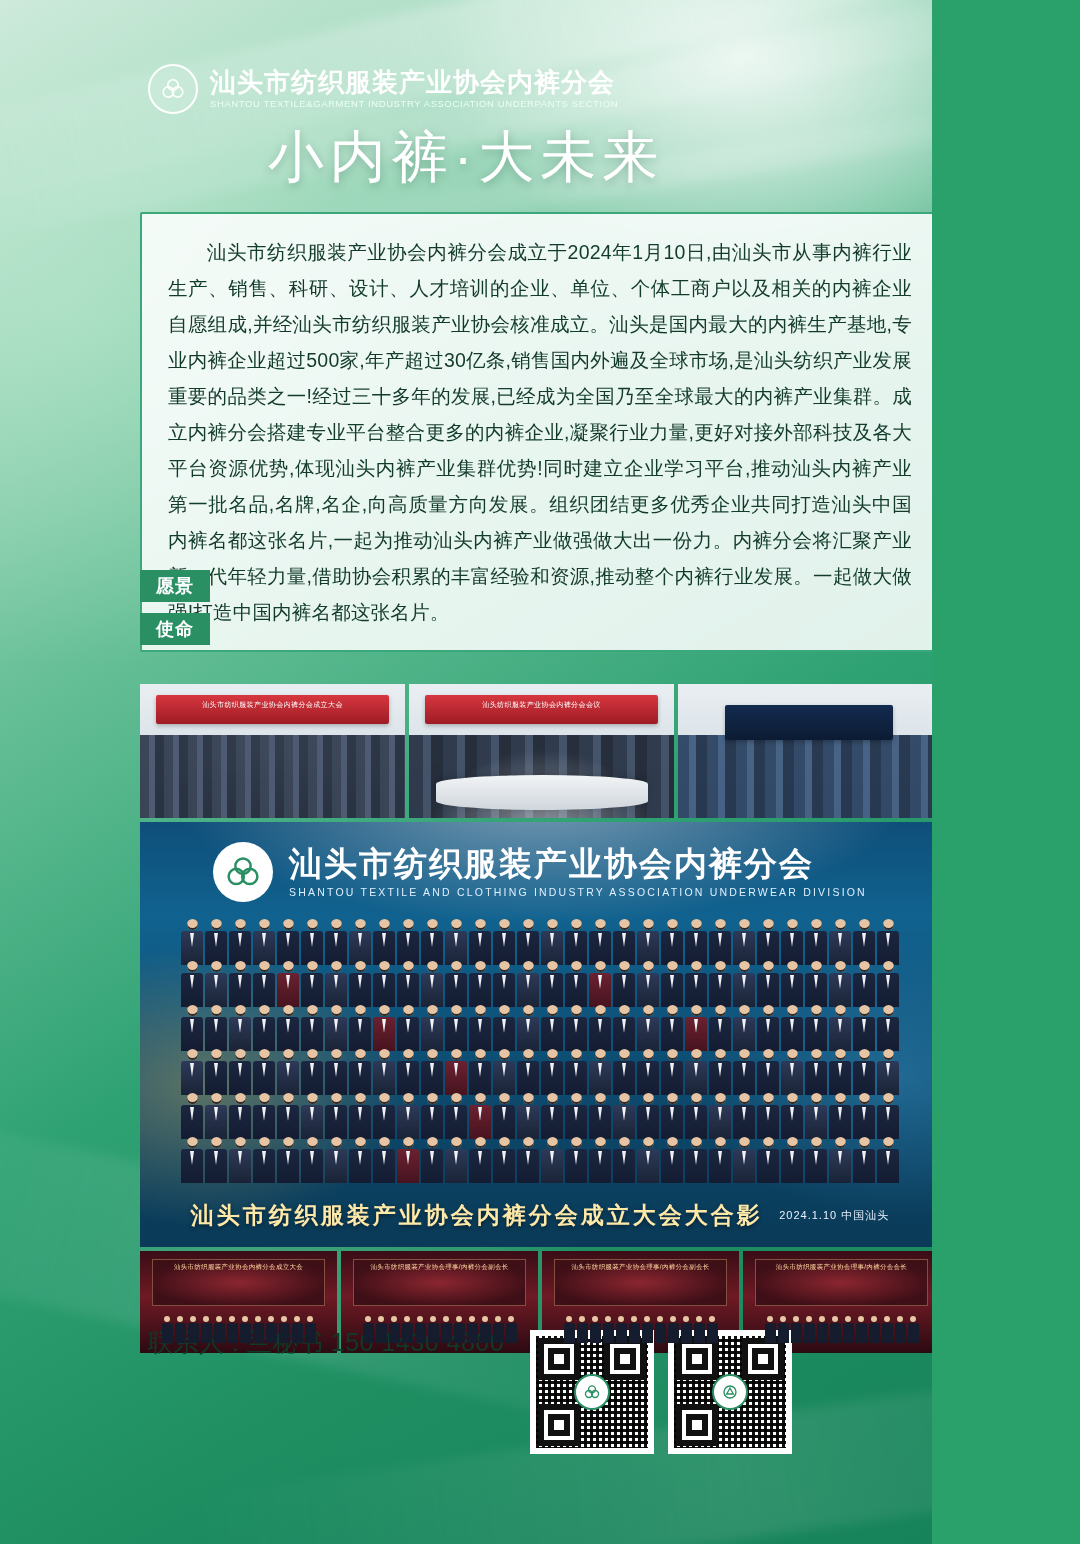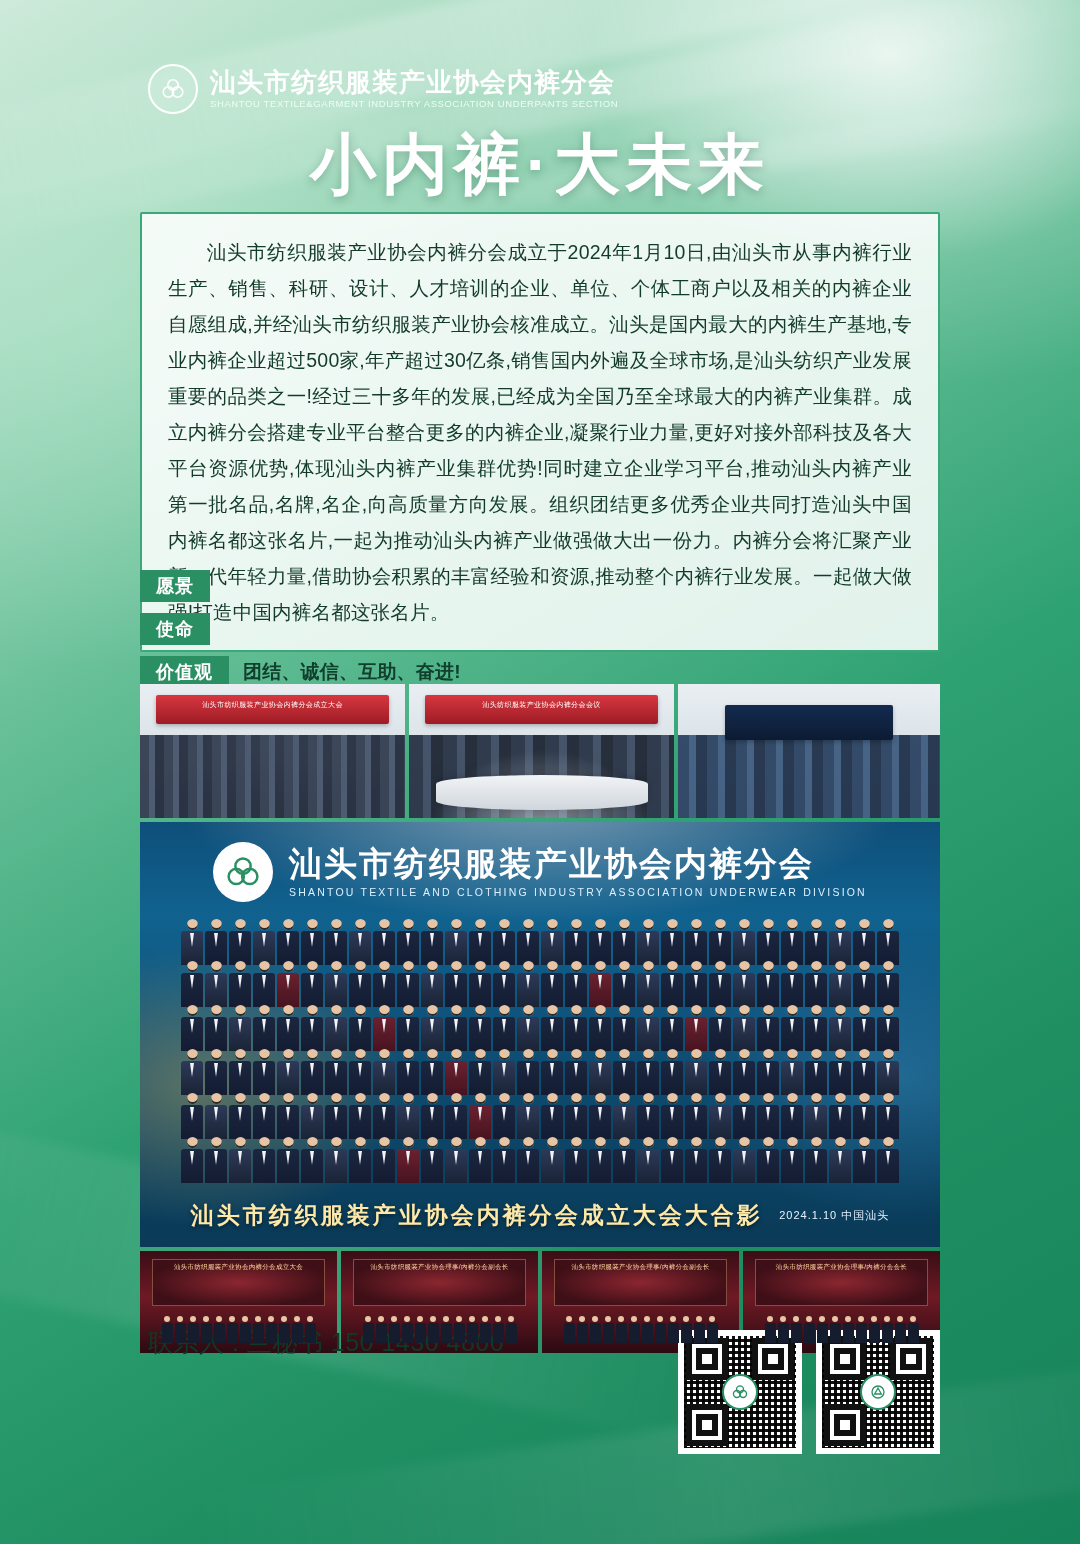--- a/index.html
+++ b/index.html
@@ -8,21 +8,21 @@
   }
   body {
     width: 1080px;
     height: 1544px;
     font-family: "Liberation Sans", sans-serif;
     background: #2aa06a;
     overflow: hidden;
   }
   .poster {
     position: relative;
-    width: 1080px;
+    width: 932px;
     height: 1544px;
     background:
       radial-gradient(ellipse 700px 420px at 85% 6%, rgba(255,255,255,0.30), rgba(255,255,255,0) 70%),
       radial-gradient(ellipse 600px 500px at 8% 20%, rgba(190,235,210,0.45), rgba(255,255,255,0) 72%),
       radial-gradient(ellipse 900px 600px at 50% 120%, rgba(18,120,90,0.55), rgba(255,255,255,0) 70%),
       linear-gradient(150deg, #cfeadb 0%, #a9dcc2 14%, #66bf97 34%, #2fa273 56%, #1f8f62 76%, #17835a 100%);
     overflow: hidden;
   }
   
   .swoosh {
@@ -74,22 +74,22 @@
     white-space: nowrap;
     margin-top: 2px;
   }
 
   
   .main-title {
     position: absolute;
     top: 120px;
     left: 0; right: 0;
     text-align: center;
-    font-size: 66px;
-    font-weight: bold;
+    font-size: 56px;
+    font-weight: normal;
     color: #ffffff;
     letter-spacing: 6px;
     text-shadow: 0 3px 10px rgba(0,60,35,0.28);
   }
 
   
   .intro-panel {
     position: absolute;
     left: 140px;
     top: 212px;
@@ -420,24 +420,20 @@
   <div class="intro-panel">
     <div class="intro-text">汕头市纺织服装产业协会内裤分会成立于2024年1月10日,由汕头市从事内裤行业生产、销售、科研、设计、人才培训的企业、单位、个体工商户以及相关的内裤企业自愿组成,并经汕头市纺织服装产业协会核准成立。汕头是国内最大的内裤生产基地,专业内裤企业超过500家,年产超过30亿条,销售国内外遍及全球市场,是汕头纺织产业发展重要的品类之一!经过三十多年的发展,已经成为全国乃至全球最大的内裤产业集群。成立内裤分会搭建专业平台整合更多的内裤企业,凝聚行业力量,更好对接外部科技及各大平台资源优势,体现汕头内裤产业集群优势!同时建立企业学习平台,推动汕头内裤产业第一批名品,名牌,名企,向高质量方向发展。组织团结更多优秀企业共同打造汕头中国内裤名都这张名片,一起为推动汕头内裤产业做强做大出一份力。内裤分会将汇聚产业新一代年轻力量,借助协会积累的丰富经验和资源,推动整个内裤行业发展。一起做大做强!打造中国内裤名都这张名片。</div>
   </div>
 
   <div class="kv-list">
     <div class="kv-row">
       <div class="kv-tag">愿景</div>
     </div>
     <div class="kv-row">
       <div class="kv-tag">使命</div>
-    </div>
-    <div class="kv-row">
-      <div class="kv-tag">价值观</div>
-      <div class="kv-val">团结、诚信、互助、奋进!</div>
     </div>
   </div>
 
   <div class="collage">
 
     <div class="row-top">
       <div class="cell c-a ph-room">
         <div class="banner-cap">汕头市纺织服装产业协会内裤分会成立大会</div>
       </div>
       <div class="cell c-b ph-room ph-table">

